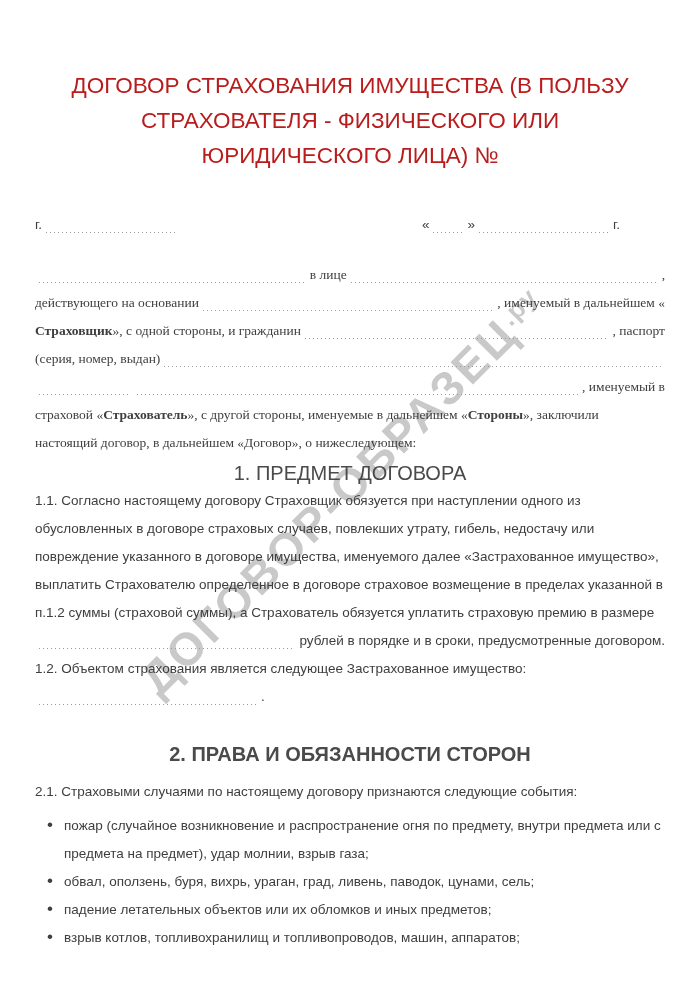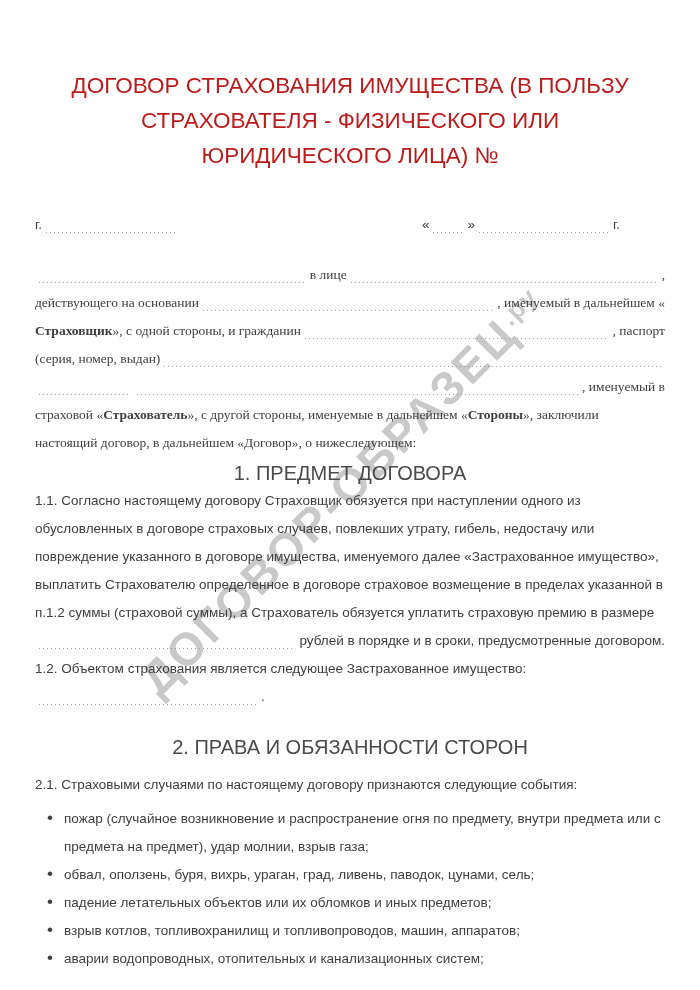--- a/index.html
+++ b/index.html
@@ -78,21 +78,21 @@
     text-align: left;
   }
   h2.sec {
     margin: 2px 0 0 0;
     font-size: 20px;
     font-weight: 400;
     line-height: 28px;
     text-align: center;
     color: #4a4a4a;
   }
-  h2.sec.sec2 { margin-top: 22px; margin-bottom: 10px; }
+  h2.sec.sec2 { margin-top: 29px; margin-bottom: 10px; font-weight: bold; }
   ul.events {
     list-style: none;
     margin: 6px 0 12px 12px;
     padding: 0;
   }
   ul.events li {
     position: relative;
     padding-left: 17px;
     font-size: 13.5px;
     line-height: 28px;
@@ -193,17 +193,16 @@
 
     <h2 class="sec sec2">2. ПРАВА И ОБЯЗАННОСТИ СТОРОН</h2>
 
     <p class="clause">2.1. Страховыми случаями по настоящему договору признаются следующие события:</p>
 
     <ul class="events">
         <li>пожар (случайное возникновение и распространение огня по предмету, внутри предмета или с предмета на предмет), удар молнии, взрыв газа;</li>
         <li>обвал, оползень, буря, вихрь, ураган, град, ливень, паводок, цунами, сель;</li>
         <li>падение летательных объектов или их обломков и иных предметов;</li>
         <li>взрыв котлов, топливохранилищ и топливопроводов, машин, аппаратов;</li>
-        <li>аварии водопроводных, отопительных и канализационных систем;</li>
       </ul>
 
   </div>
 </div>
 
 </body></html>

